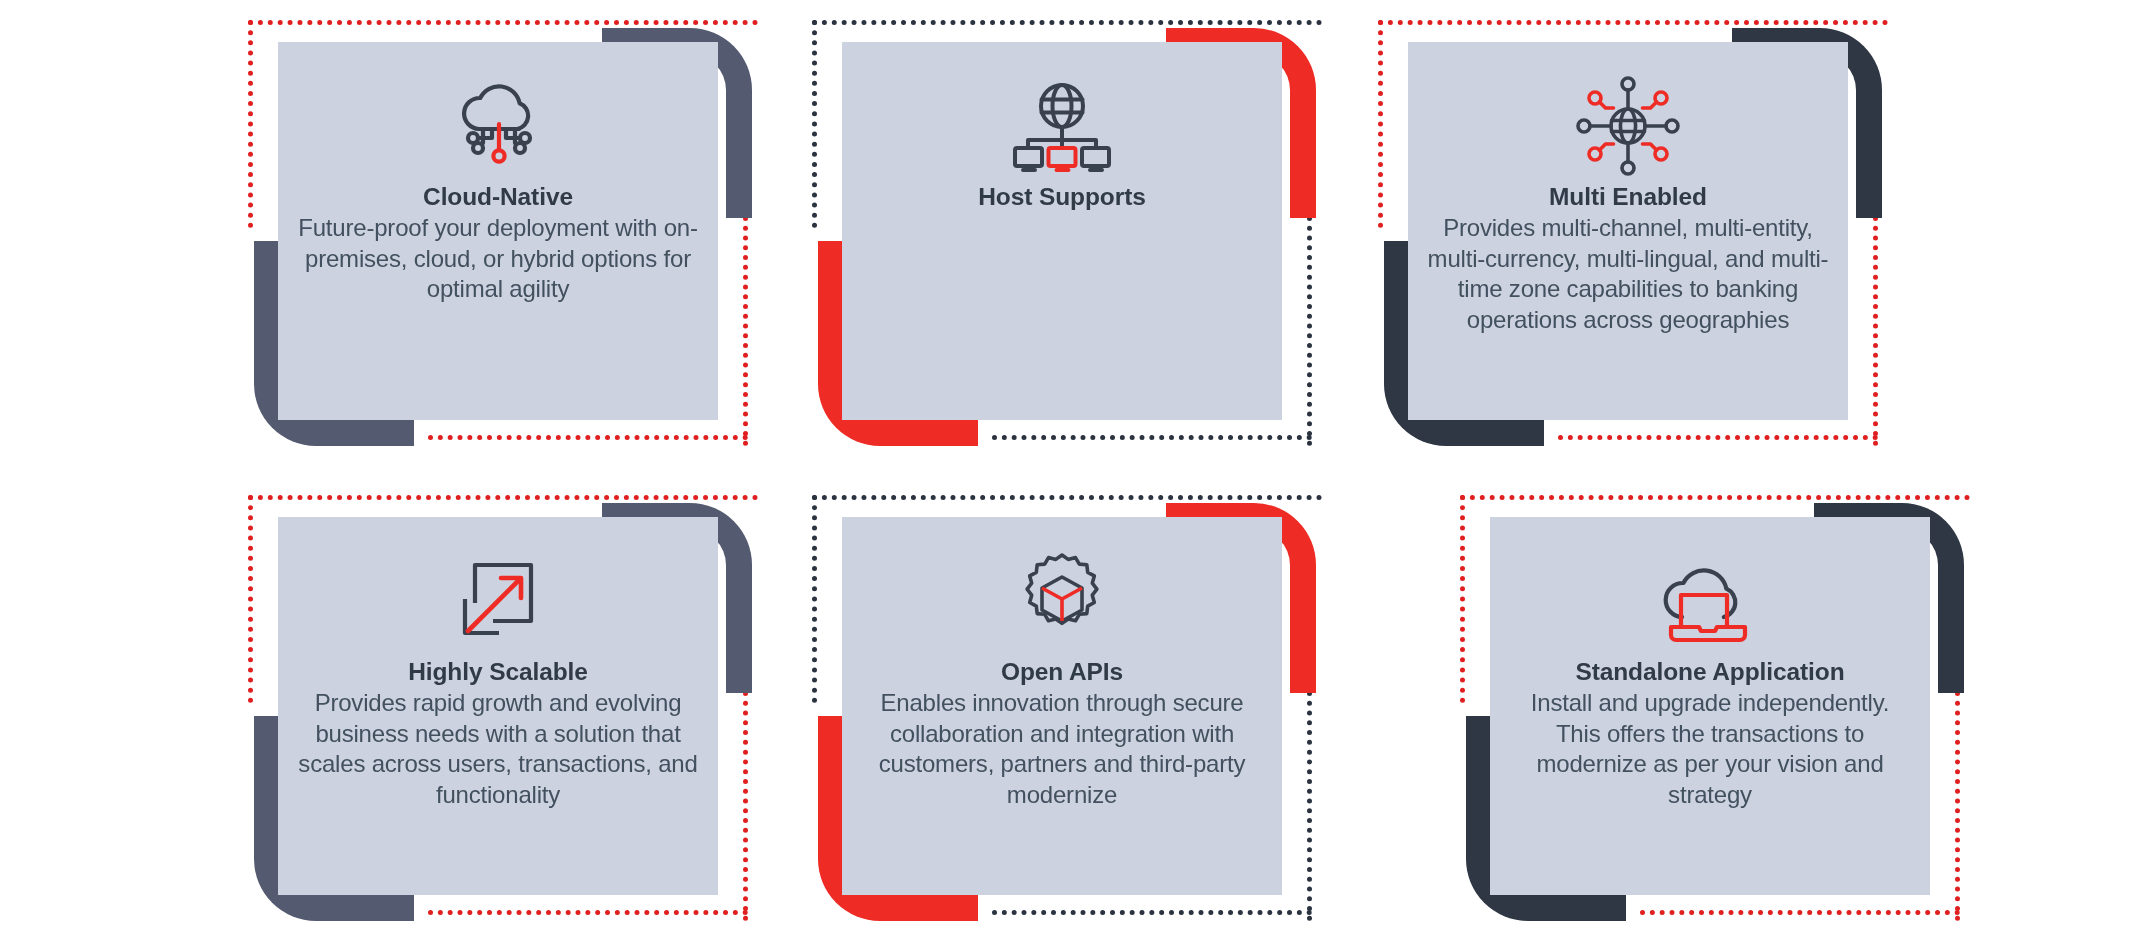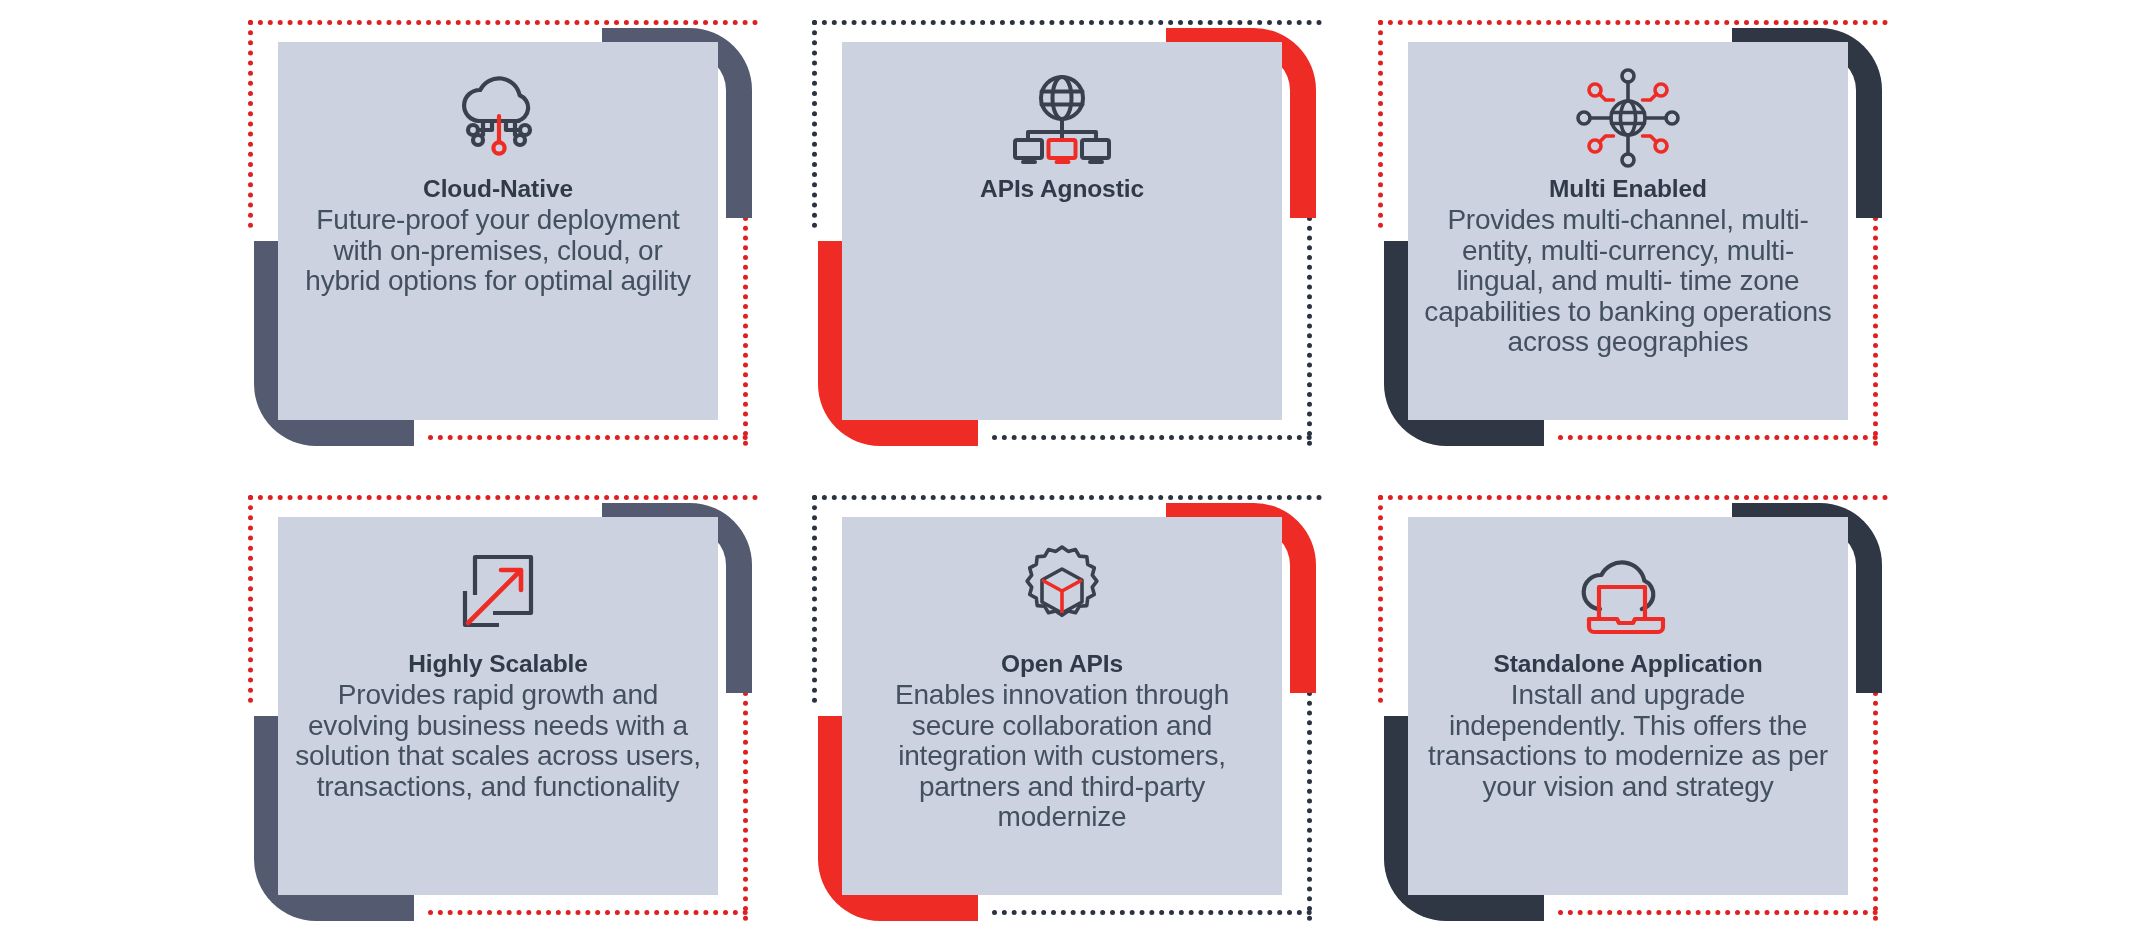--- a/index.html
+++ b/index.html
@@ -48,42 +48,42 @@
   
   .panel{
     position:absolute;
     left:30px;top:22px;
     width:440px;height:378px;
     background:#ccd2df;
     display:flex;
     flex-direction:column;
     align-items:center;
     box-sizing:border-box;
-    padding-top:20px;
+    padding-top:28px;
   }
   .icon-wrap{
     height:112px;
     display:flex;align-items:center;justify-content:center;
   }
   .txt{
     width:420px;
     text-align:center;
     padding:0 6px;
     box-sizing:border-box;
   }
   .title{
     font-size:24.5px;
     font-weight:bold;
     color:#313a48;
     line-height:30px;
     margin:0 0 1px 0;
     letter-spacing:-0.1px;
   }
   .desc{
-    font-size:28px;
+    font-size:24px;
     color:#42505f;
     line-height:30.5px;
     margin:0;
     letter-spacing:-0.2px;
   }
 </style>
 </head>
 <body>
 
 <div class="board">
@@ -143,21 +143,21 @@
             <rect x="70" y="68" width="27" height="18" rx="2"></rect>
             <path d="M78 90 h12 M83.5 86 v4"></path>
           </g>
           <g fill="none" stroke="#ee2b24" stroke-width="4" stroke-linecap="round" stroke-linejoin="round">
             <rect x="36.5" y="68" width="27" height="18" rx="2"></rect>
             <path d="M44.5 90 h12 M50 86 v4"></path>
           </g>
         </svg>
       </div>
       <div class="txt">
-        <div class="title">APIs Agnostic</div>
+        <div class="title">Host Supports</div>
       </div>
     </div>
   </div>
 
   <div class="card" style="left:1378px;top:20px;--brk:#2f3744;--dot:#e02020;">
     <div class="dot-tl-h"></div>
     <div class="dot-tl-v"></div>
     <div class="dot-br-v"></div>
     <div class="dot-br-h"></div>
     <div class="br-tr"></div>
@@ -243,21 +243,21 @@
           </g>
         </svg>
       </div>
       <div class="txt">
         <div class="title">Open APIs</div>
         <div class="desc">Enables innovation through secure collaboration and integration with customers, partners and third-party modernize</div>
       </div>
     </div>
   </div>
 
-  <div class="card" style="left:1378px;top:495px;--brk:#2f3744;--dot:#e02020;">
+  <div class="card" style="left:1460px;top:495px;--brk:#2f3744;--dot:#e02020;">
     <div class="dot-tl-h"></div>
     <div class="dot-tl-v"></div>
     <div class="dot-br-v"></div>
     <div class="dot-br-h"></div>
     <div class="br-tr"></div>
     <div class="br-bl"></div>
     <div class="panel">
       <div class="icon-wrap">
         <svg width="104" height="92" viewBox="0 0 104 92">
           <g fill="none" stroke="#39414f" stroke-width="4.2" stroke-linecap="round" stroke-linejoin="round">

